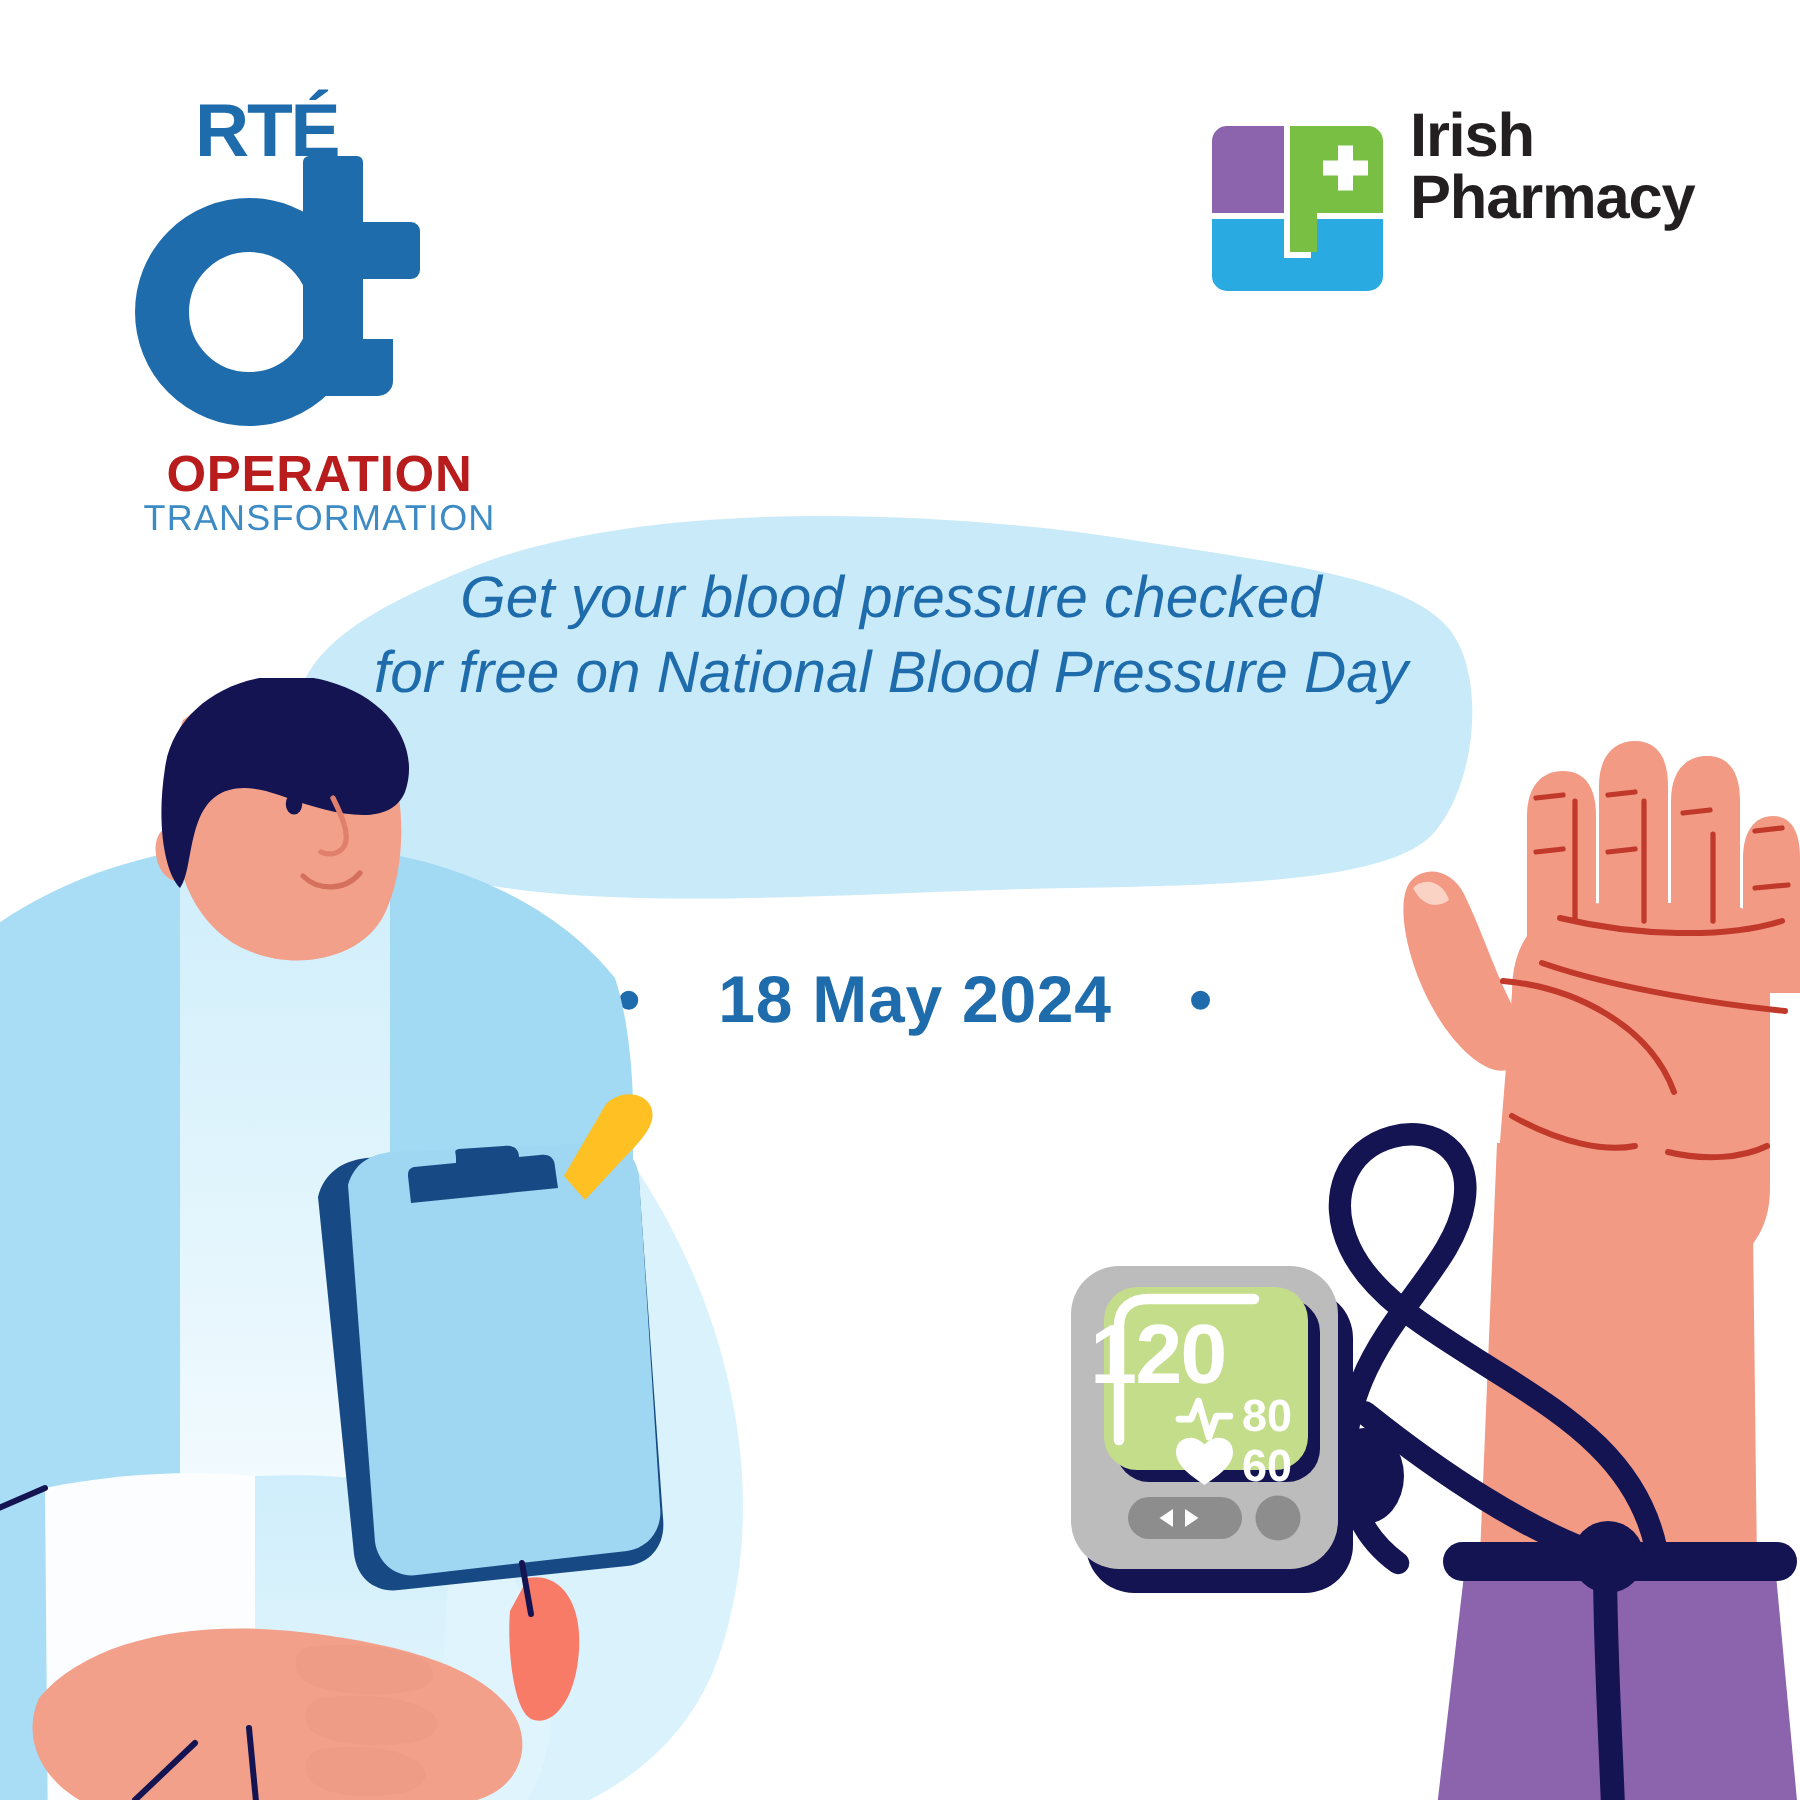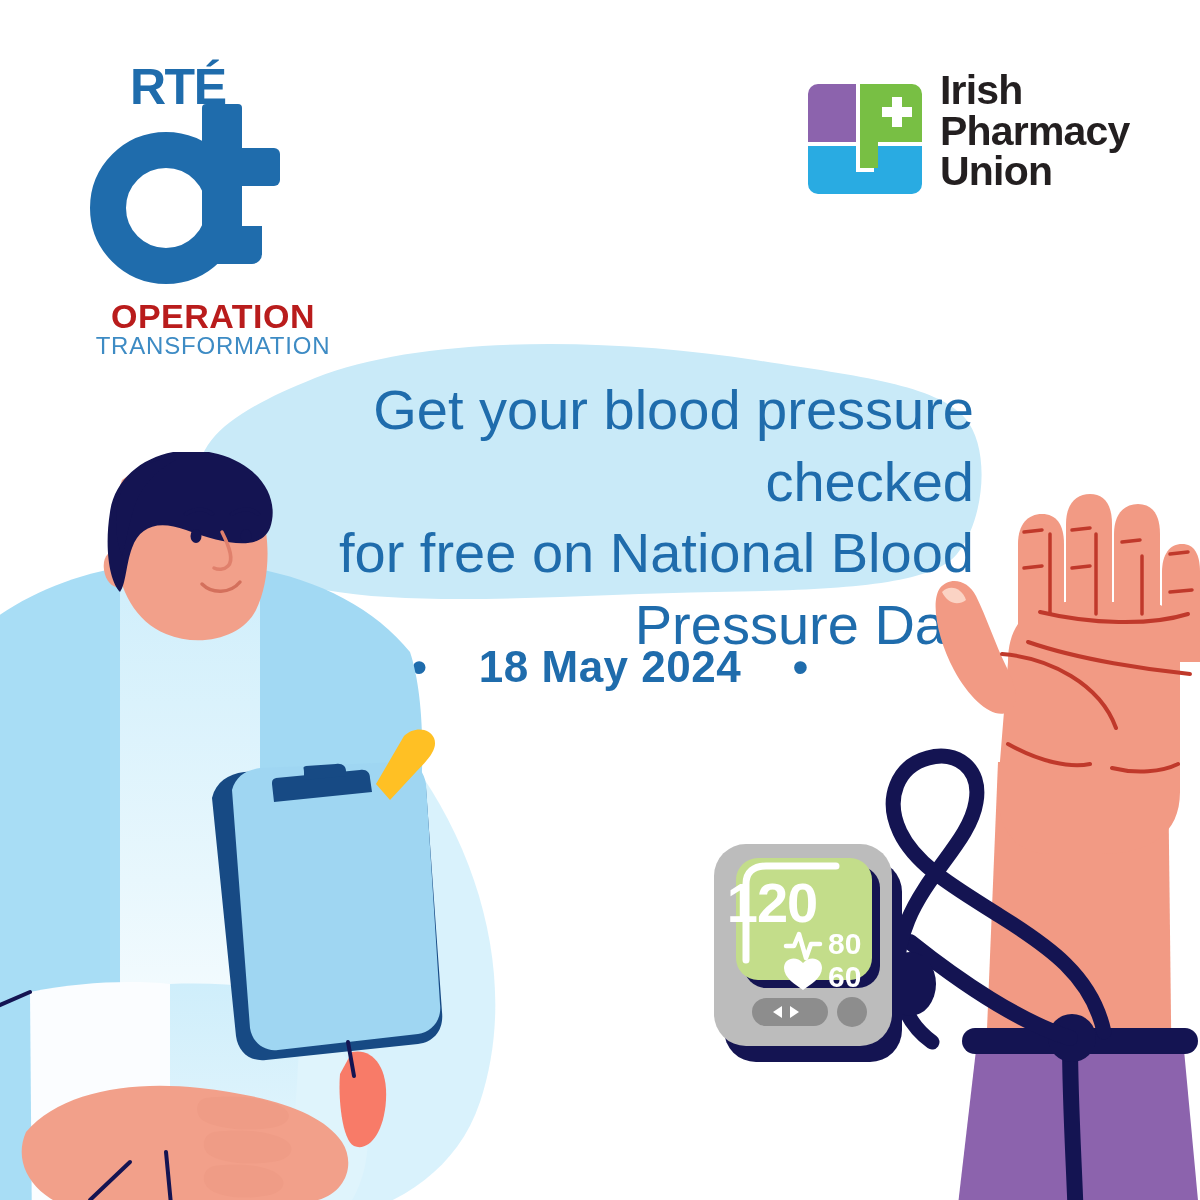--- a/index.html
+++ b/index.html
@@ -117,25 +117,26 @@
   
   #speech-bubble {
     position: absolute;
     left: 195px; top: 318px;
     width: 790px; height: 272px;
   }
   #bubble-text {
     position: absolute;
     left: 214px; top: 352px;
     width: 760px;
-    text-align: right;
+    text-align: center;
     color: #1f6cac;
-    font-size: 56px;
+    font-size: 39px;
     line-height: 1.28;
     font-weight: normal;
+    font-style: italic;
   }
   #date-line {
     position: absolute;
     left: 300px; top: 620px;
     width: 620px;
     text-align: center;
     color: #1f6cac;
     font-size: 44px;
     font-weight: bold;
     letter-spacing: 0.5px;
@@ -182,21 +183,20 @@
 
       <path d="M 54 4 L 106 4 A 10 10 0 0 1 116 14 L 116 62 L 72 62 L 72 88
                L 54 88 Z" fill="#78bf44"></path>
 
       <path d="M 86 17 L 96 17 L 96 27 L 106 27 L 106 37 L 96 37 L 96 47
                L 86 47 L 86 37 L 76 37 L 76 27 L 86 27 Z" fill="#ffffff"></path>
     </svg>
     <div id="ipu-text">
       <div>Irish</div>
       <div>Pharmacy</div>
-      <div>Union</div>
     </div>
   </div>
 
   <svg id="speech-bubble" viewBox="0 0 790 272">
     <path d="M 120 38 C 230 -6, 420 -2, 560 20 C 660 36, 740 44, 770 78
              C 796 108, 790 180, 762 214 C 736 246, 640 250, 520 252
              C 390 254, 230 268, 130 250 C 42 234, 6 196, 2 150
              C -2 100, 36 72, 120 38 Z" fill="#c9eaf8"></path>
   </svg>
 

